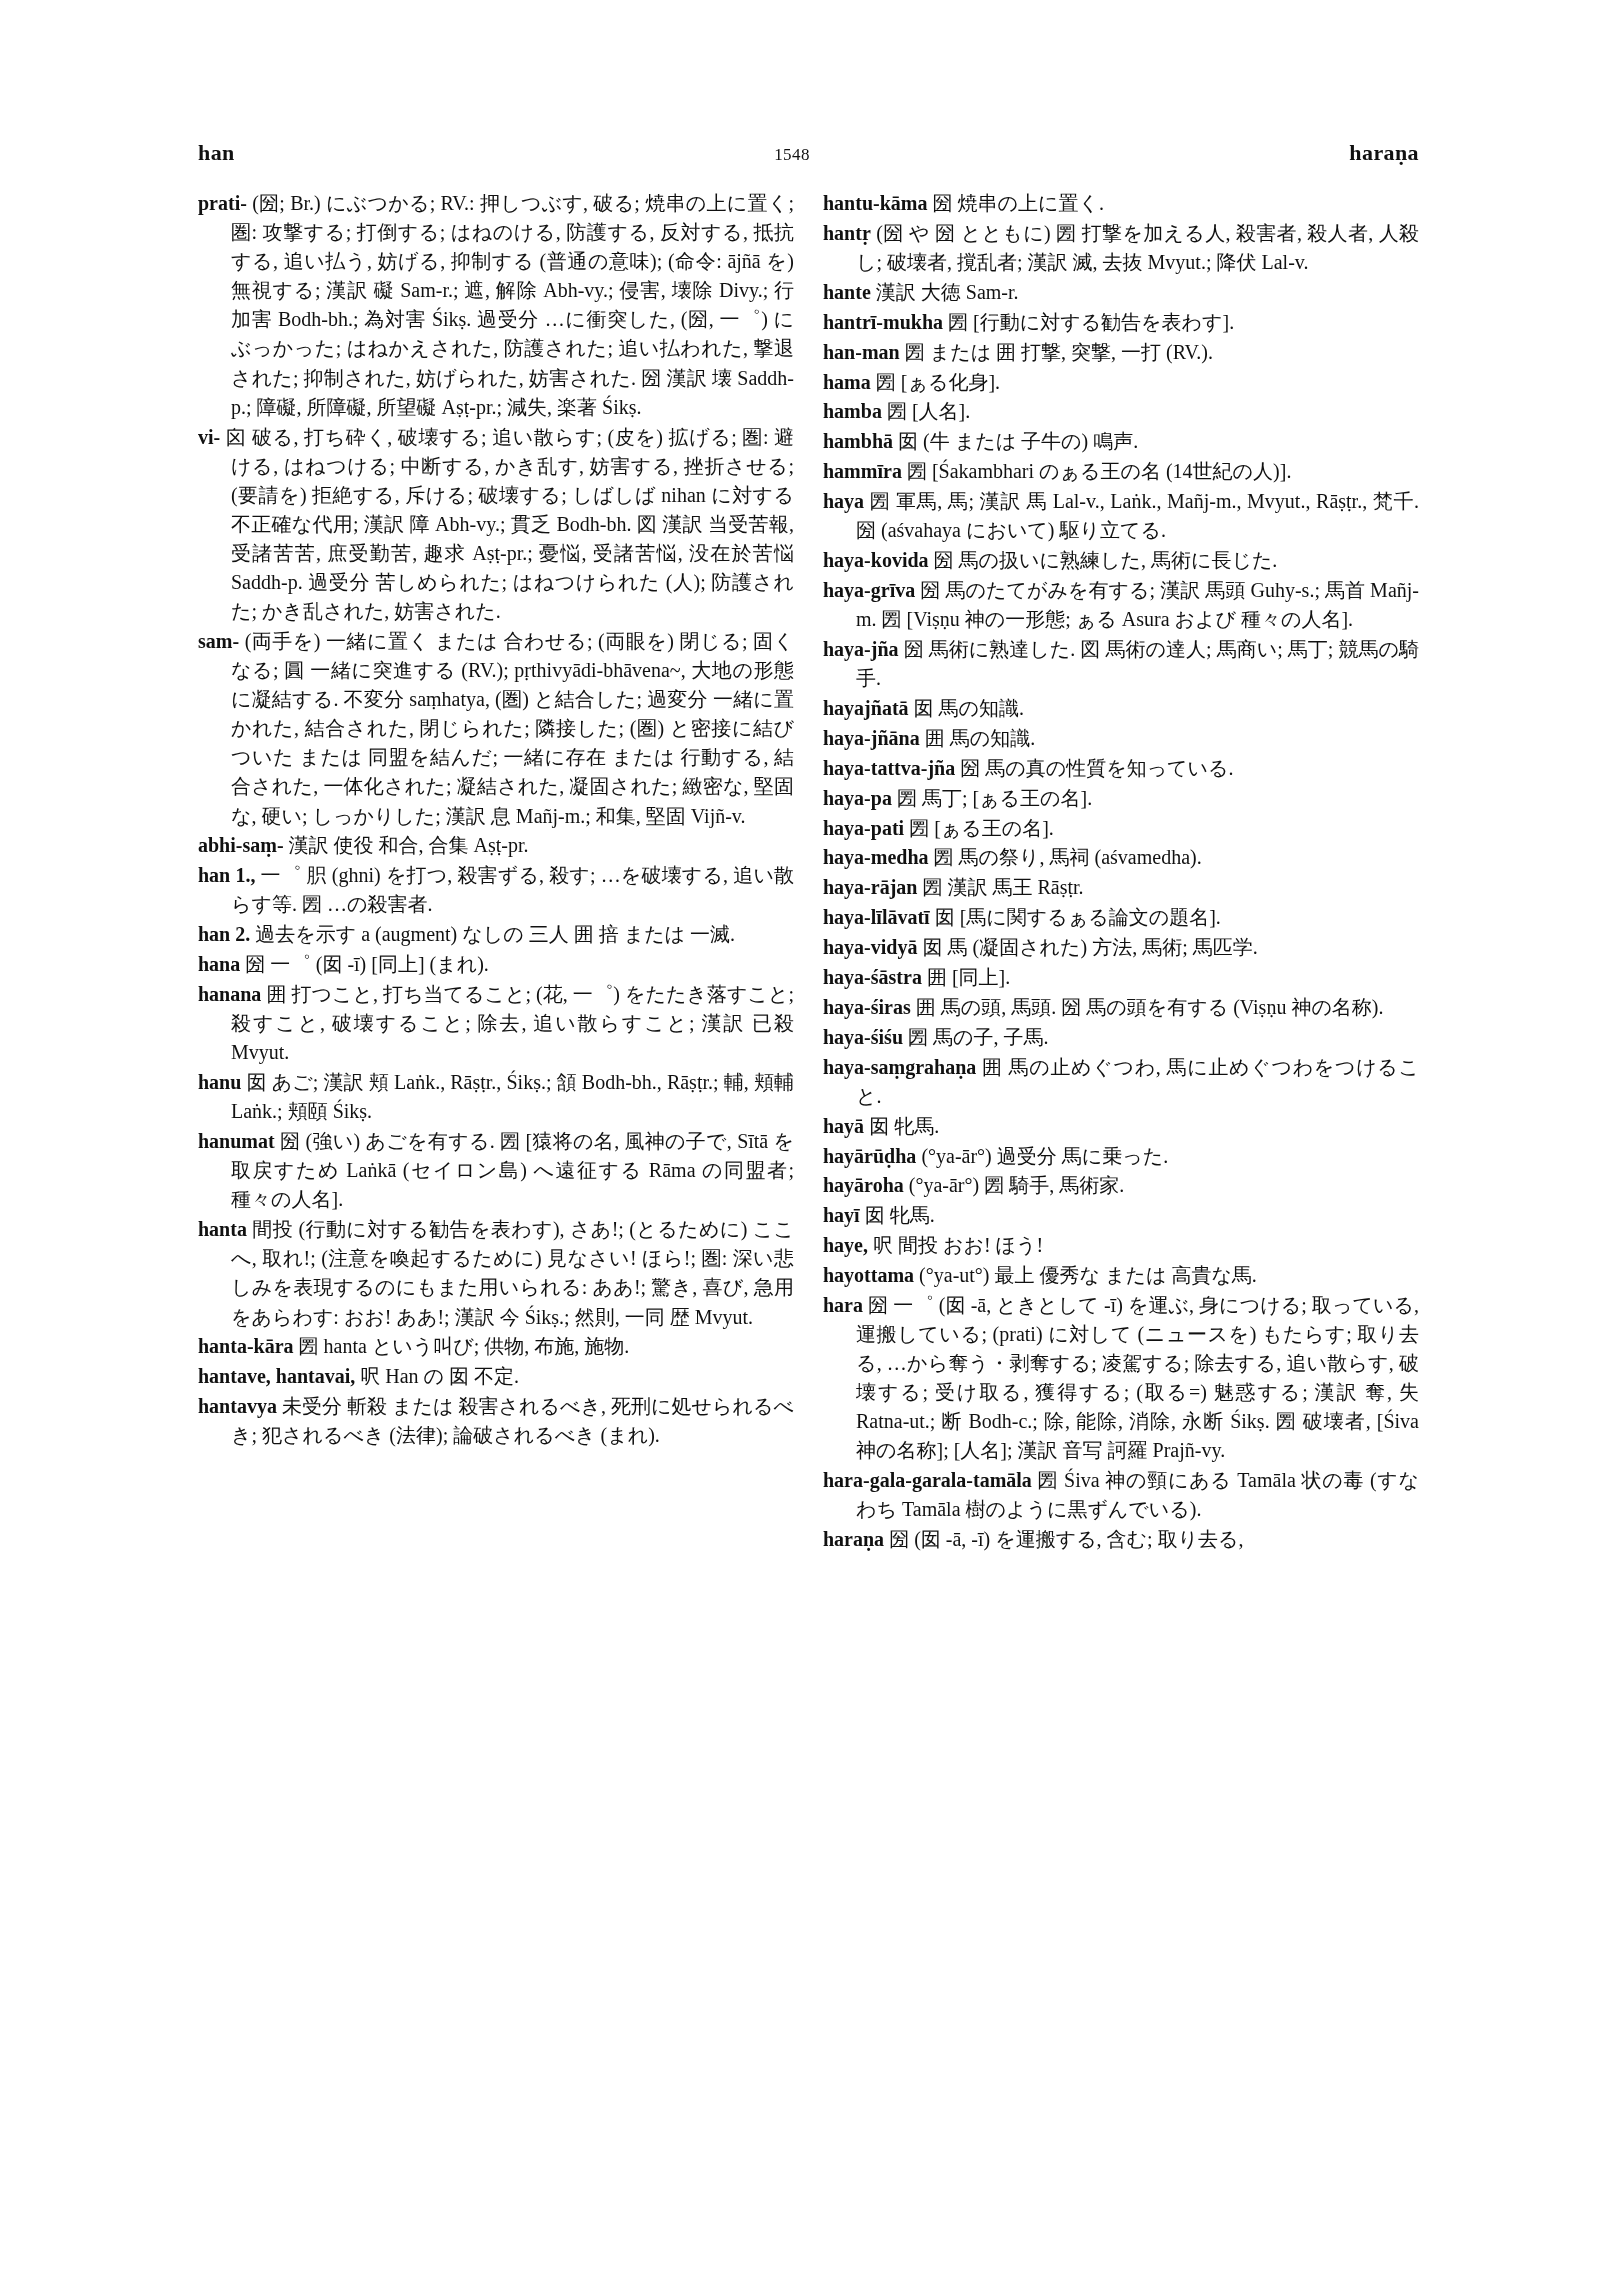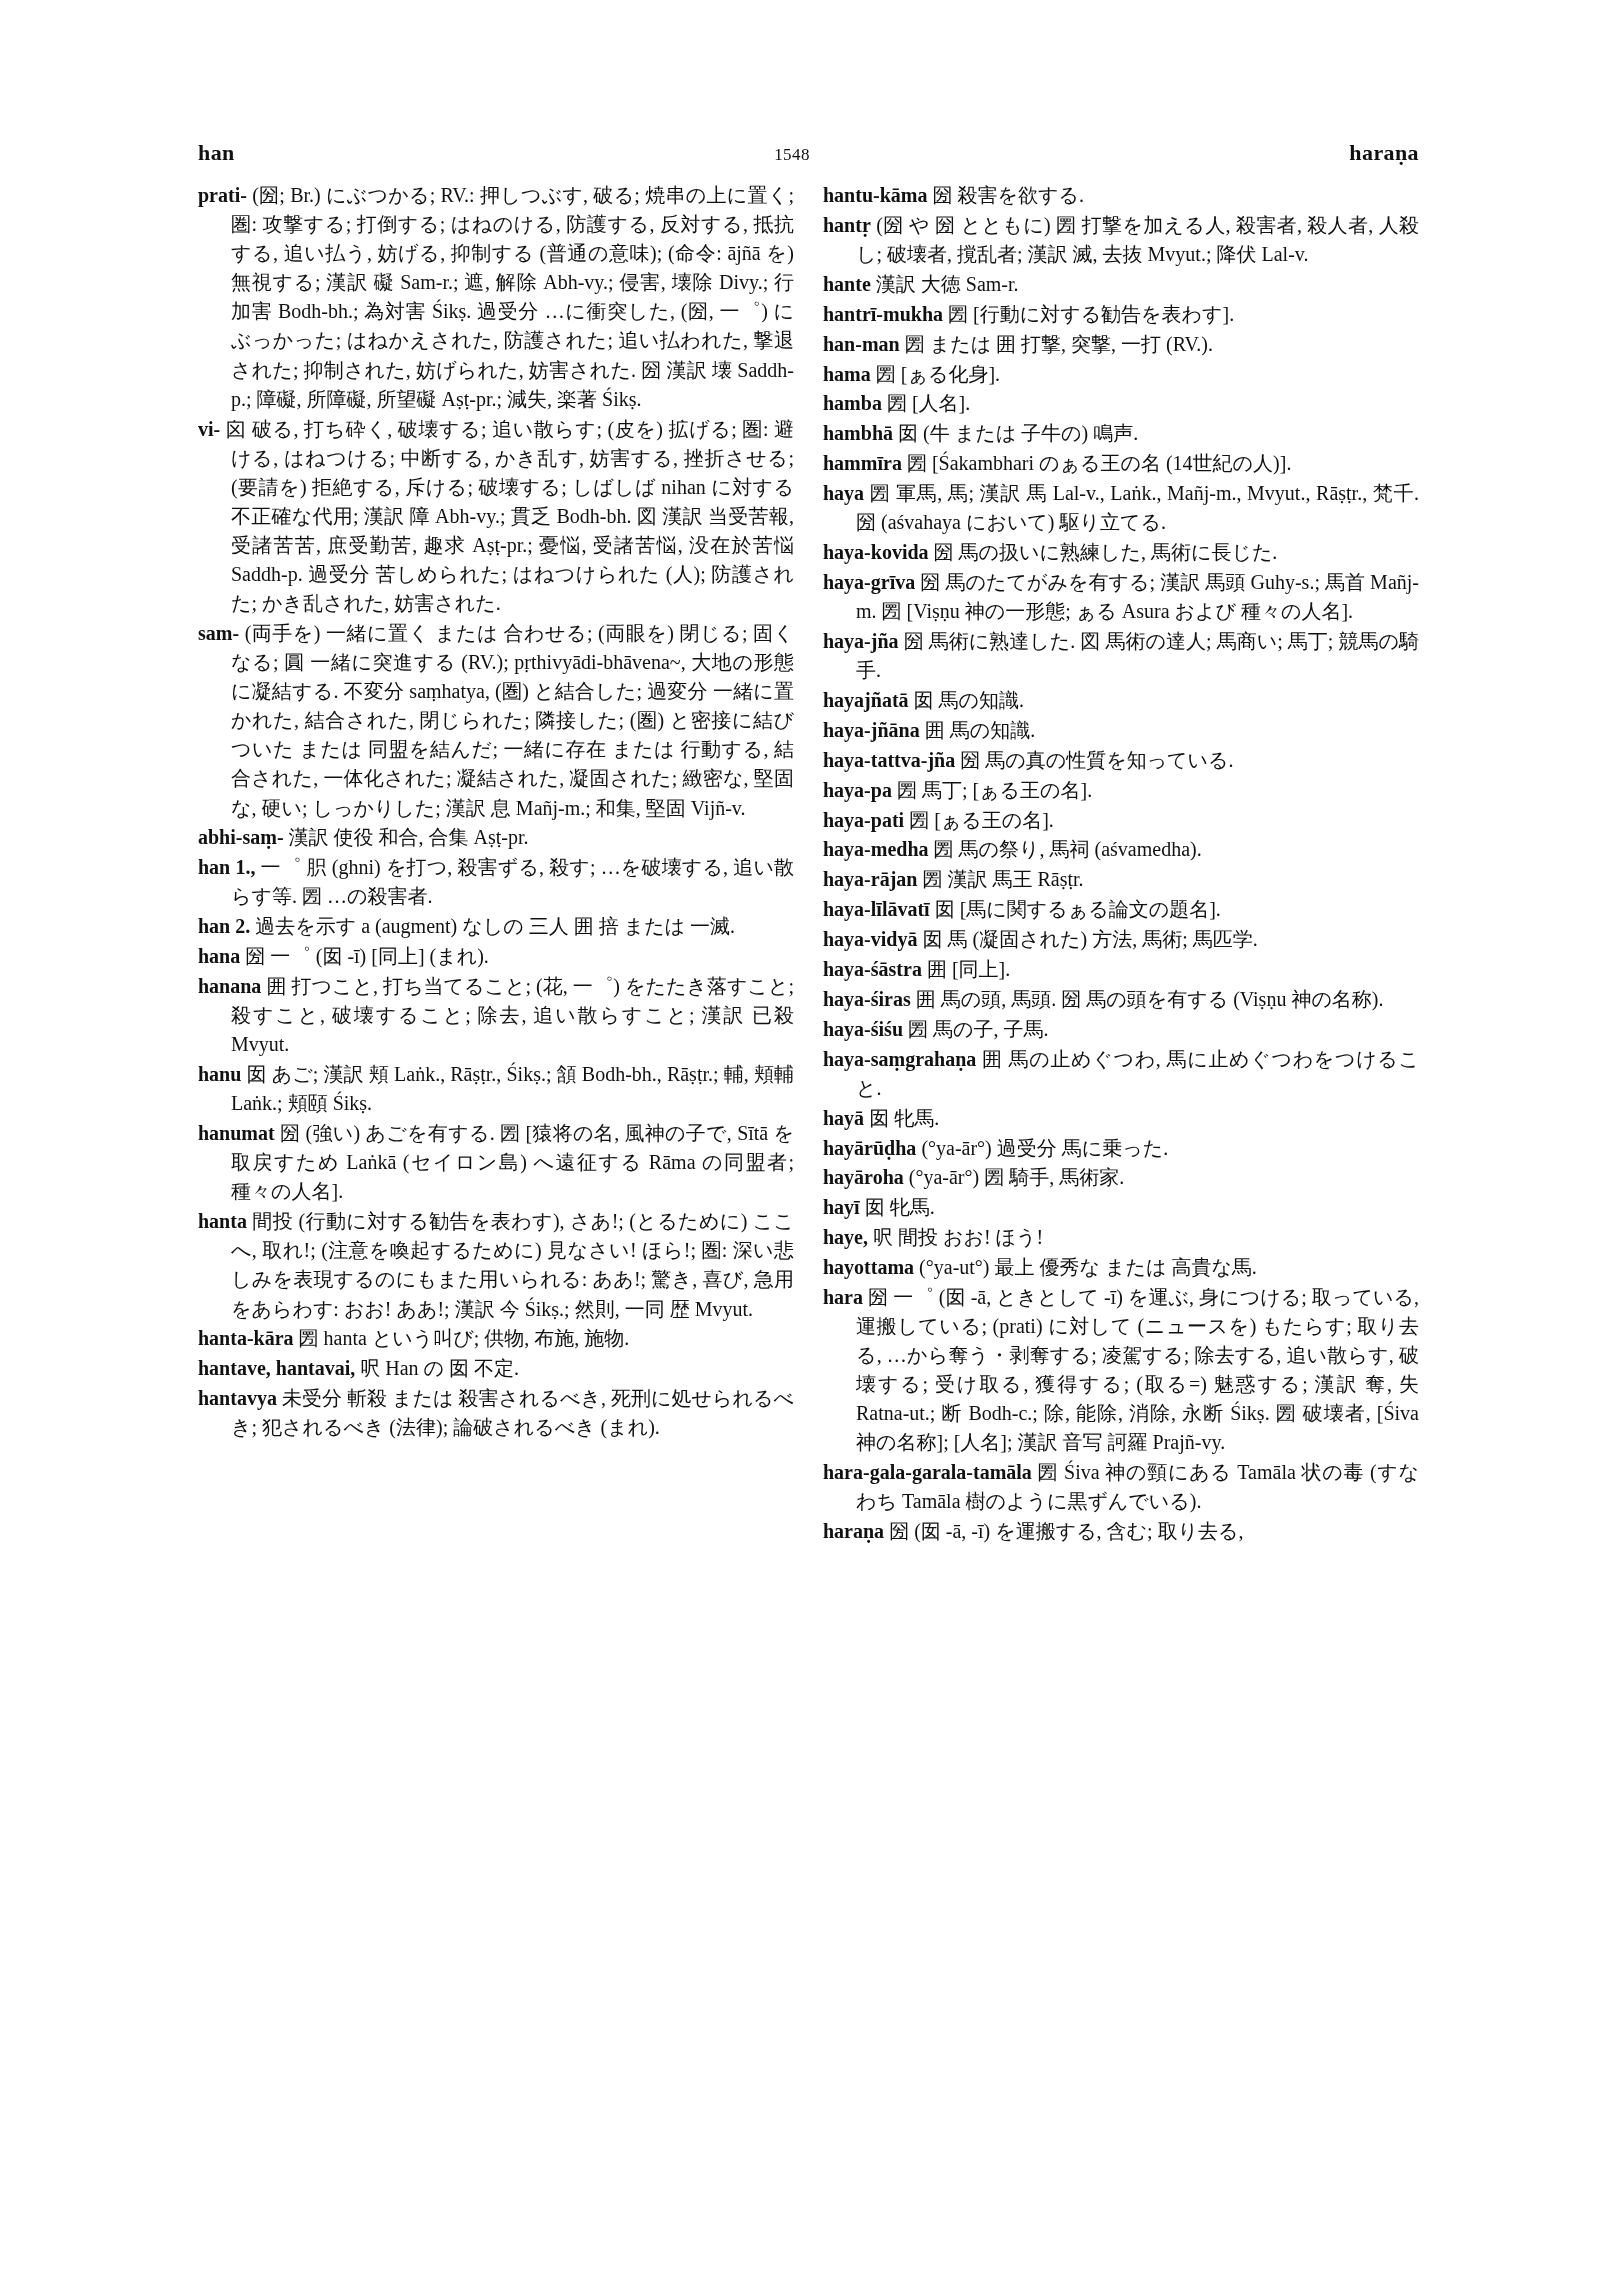--- a/index.html
+++ b/index.html
@@ -33,21 +33,21 @@
     font-size: 22px;
     font-weight: bold;
     letter-spacing: 0.4px;
   }
   .header .page-num {
     font-weight: normal;
     font-size: 17px;
   }
   .columns {
     position: absolute;
-    top: 181px;
+    top: 189px;
     left: 198px;
     right: 198px;
     display: flex;
     gap: 29px;
   }
   .col {
     width: 596px;
     font-size: 20px;
     line-height: 1.455;
   }
@@ -86,21 +86,21 @@
       <p class="entry"><span class="hw">hanana</span> <span>囲 打つこと, 打ち当てること; (花, 一゜) をたたき落すこと; 殺すこと, 破壊すること; 除去, 追い散らすこと; 漢訳 已殺 Mvyut.</span></p>
       <p class="entry"><span class="hw">hanu</span> <span>囡 あご; 漢訳 頬 Laṅk., Rāṣṭr., Śikṣ.; 頷 Bodh-bh., Rāṣṭr.; 輔, 頬輔 Laṅk.; 頬頤 Śikṣ.</span></p>
       <p class="entry"><span class="hw">hanumat</span> <span>圀 (強い) あごを有する. 圐 [猿将の名, 風神の子で, Sītā を取戻すため Laṅkā (セイロン島) へ遠征する Rāma の同盟者; 種々の人名].</span></p>
       <p class="entry"><span class="hw">hanta</span> <span>間投 (行動に対する勧告を表わす), さあ!; (とるために) ここへ, 取れ!; (注意を喚起するために) 見なさい! ほら!; 圏: 深い悲しみを表現するのにもまた用いられる: ああ!; 驚き, 喜び, 急用をあらわす: おお! ああ!; 漢訳 今 Śikṣ.; 然則, 一同 歴 Mvyut.</span></p>
       <p class="entry"><span class="hw">hanta-kāra</span> <span>圐 hanta という叫び; 供物, 布施, 施物.</span></p>
       <p class="entry"><span class="hw">hantave, hantavai,</span> <span>呎 Han の 囡 不定.</span></p>
       <p class="entry"><span class="hw">hantavya</span> <span>未受分 斬殺 または 殺害されるべき, 死刑に処せられるべき; 犯されるべき (法律); 論破されるべき (まれ).</span></p>
     </div>
 
     <div class="col">
-      <p class="entry"><span class="hw">hantu-kāma</span> <span>圀 殺害を欲する.</span></p>
+      <p class="entry"><span class="hw">hantu-kāma</span> <span>圀 焼串の上に置く.</span></p>
       <p class="entry"><span class="hw">hantṛ</span> <span>(圀 や 圀 とともに) 圐 打撃を加える人, 殺害者, 殺人者, 人殺し; 破壊者, 撹乱者; 漢訳 滅, 去抜 Mvyut.; 降伏 Lal-v.</span></p>
       <p class="entry"><span class="hw">hante</span> <span>漢訳 大徳 Sam-r.</span></p>
       <p class="entry"><span class="hw">hantrī-mukha</span> <span>圐 [行動に対する勧告を表わす].</span></p>
       <p class="entry"><span class="hw">han-man</span> <span>圐 または 囲 打撃, 突撃, 一打 (RV.).</span></p>
       <p class="entry"><span class="hw">hama</span> <span>圐 [ぁる化身].</span></p>
       <p class="entry"><span class="hw">hamba</span> <span>圐 [人名].</span></p>
       <p class="entry"><span class="hw">hambhā</span> <span>囡 (牛 または 子牛の) 鳴声.</span></p>
       <p class="entry"><span class="hw">hammīra</span> <span>圐 [Śakambhari のぁる王の名 (14世紀の人)].</span></p>
       <p class="entry"><span class="hw">haya</span> <span>圐 軍馬, 馬; 漢訳 馬 Lal-v., Laṅk., Mañj-m., Mvyut., Rāṣṭr., 梵千. 圀 (aśvahaya において) 駆り立てる.</span></p>
       <p class="entry"><span class="hw">haya-kovida</span> <span>圀 馬の扱いに熟練した, 馬術に長じた.</span></p>

